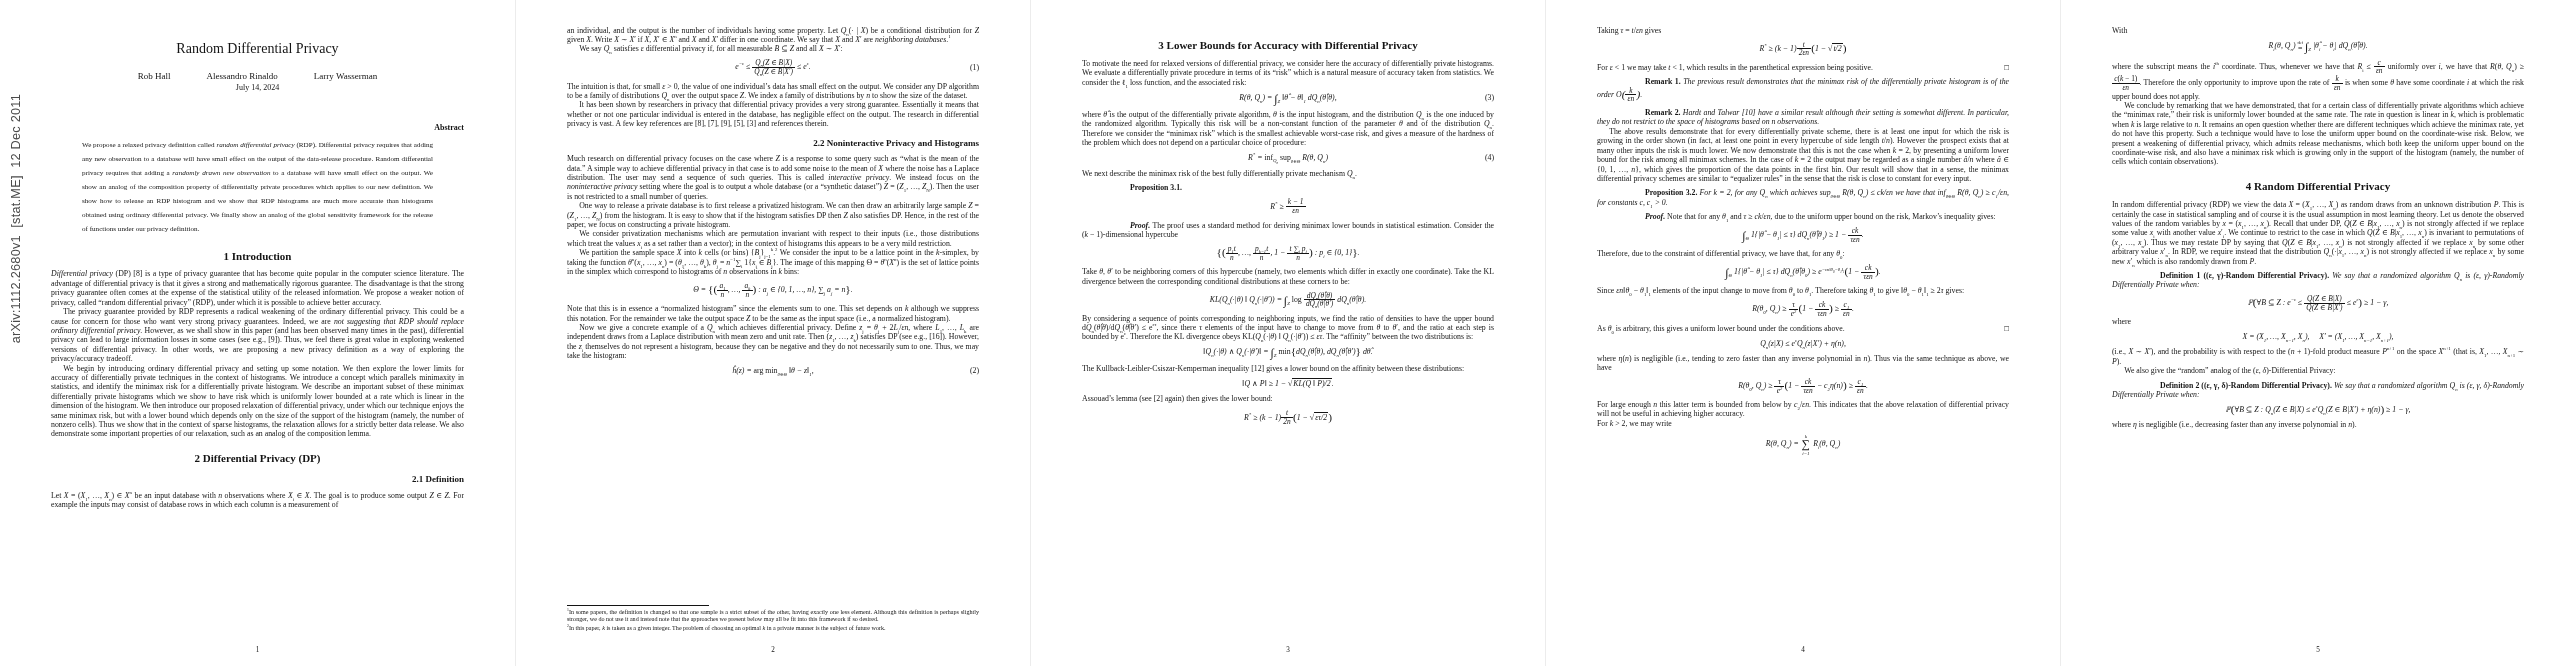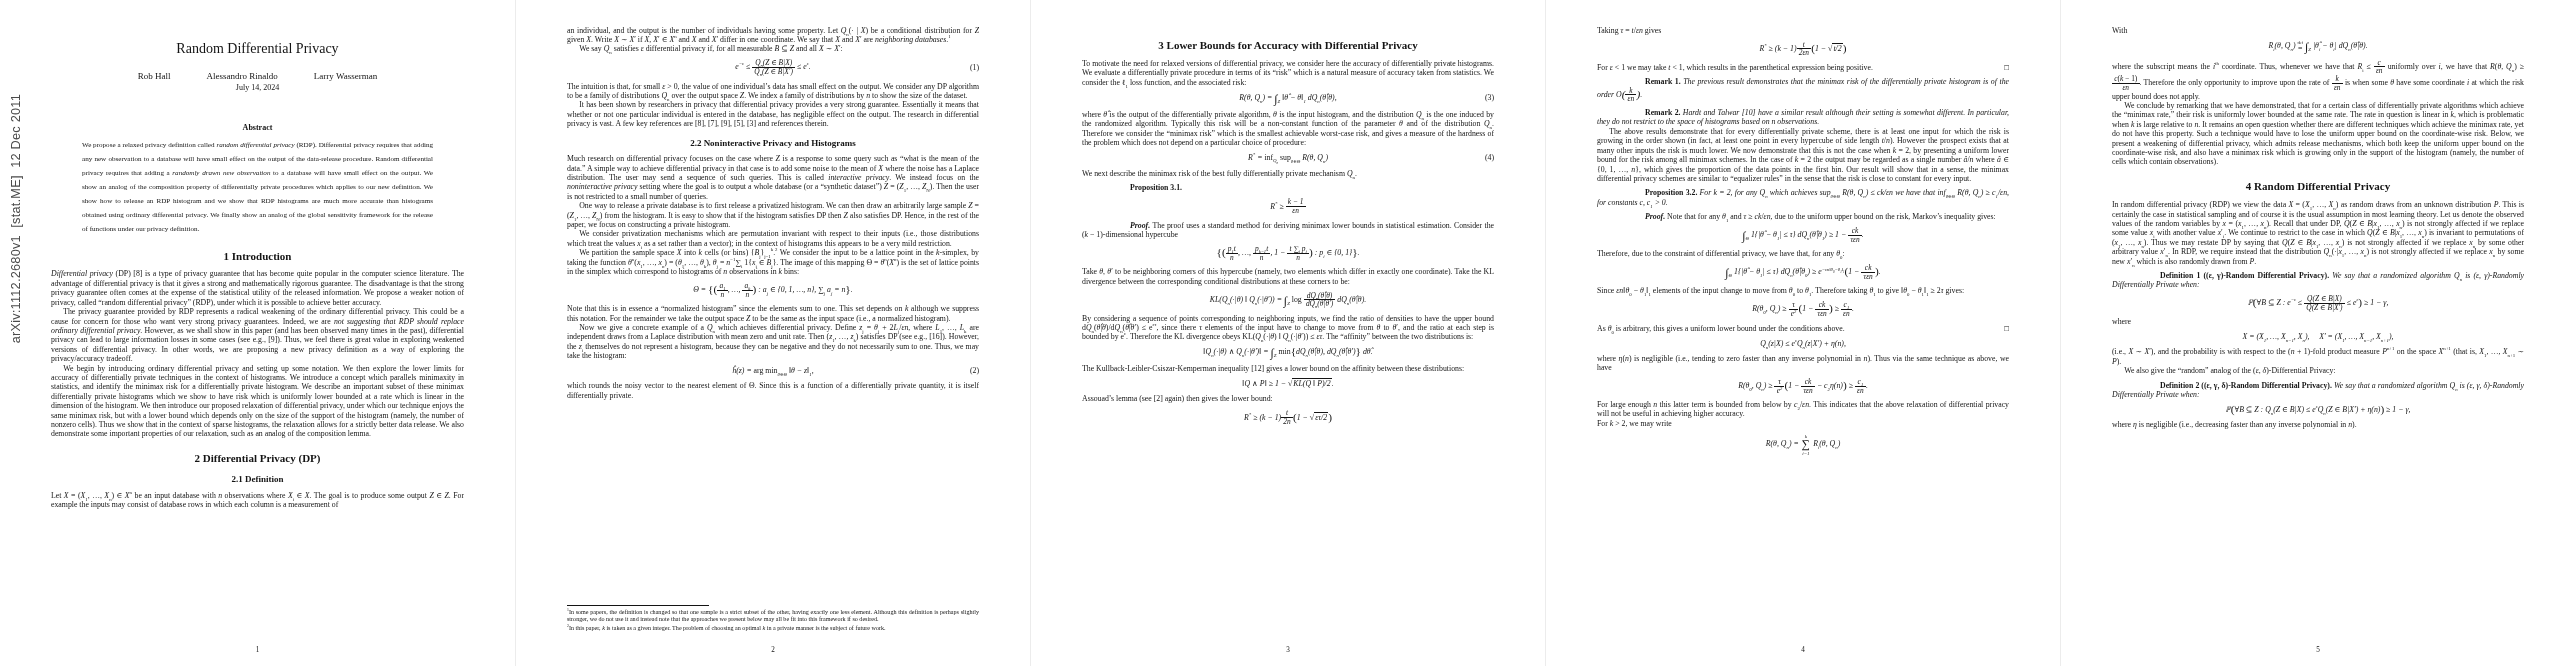--- a/index.html
+++ b/index.html
@@ -7,24 +7,24 @@
   body { width:2576px; height:667px; font-family:"Liberation Serif","DejaVu Serif",serif; color:#141414; }
   .canvas { position:relative; width:2576px; height:667px; overflow:hidden; background:#fff; }
   .paper { display:flex; width:2576px; height:667px; }
   .page { position:relative; width:515px; height:667px; background:#fff; }
   .page + .page { border-left:0.6px solid #ececec; }
   .page-inner { position:absolute; left:51px; right:51px; top:25.6px; bottom:22px; overflow:hidden;
                 font-size:7.8px; line-height:9.4px; text-align:justify; }
   .title { text-align:center; font-size:14px; line-height:16.7px; margin:15.6px 0 14.5px; }
   .authors { display:flex; justify-content:center; gap:36px; font-size:9px; margin-bottom:1px; text-align:center; }
   .date { text-align:center; font-size:8px; margin-bottom:31px; }
-  .abshead { text-align:center; font-weight:bold; font-size:8px; margin-bottom:5.6px; }
+  .abshead { text-align:right; font-weight:bold; font-size:8px; margin-bottom:5.6px; }
   .abstract { margin:0 31px 13.3px; font-size:7.1px; line-height:14px; text-align:justify; }
   .sec { font-size:11px; line-height:13.3px; font-weight:bold; margin:13.3px 0 6.7px; text-align:center; }
-  .subsec { font-size:9px; line-height:11px; font-weight:bold; margin:9px 0 5.6px; text-align:center; }
+  .subsec { font-size:9px; line-height:11px; font-weight:bold; margin:9px 0 5.6px; text-align:right; }
   p.para { margin:0; text-indent:12.2px; }
   p.para.noindent { text-indent:0; }
   p.para.labeled { margin-top:5px; text-indent:0; }
   .lbl { font-weight:bold; font-style:normal;margin-left:48px; }
   .labeled.it .body { font-style:italic; }
   .eqrow { position:relative; text-align:center; margin:5.6px 0; }
   .eq { font-style:italic; }
   .eq .rm, .eq .big, .eq .int, .eq .deftxt { font-style:normal; }
   .eqnum { position:absolute; right:0; top:50%; transform:translateY(-50%); font-style:normal; }
   .qed { float:right; font-style:normal; }
@@ -89,21 +89,20 @@
           <p class="para">It has been shown by researchers in privacy that differential privacy provides a very strong guarantee. Essentially it means that whether or not one particular individual is entered in the database, has negligible effect on the output. The research in differential privacy is vast. A few key references are [8], [7], [9], [5], [3] and references therein.</p>
           <div class="subsec">2.2   Noninteractive Privacy and Histograms</div>
           <p class="para noindent">Much research on differential privacy focuses on the case where <i>Z</i> is a response to some query such as “what is the mean of the data.” A simple way to achieve differential privacy in that case is to add some noise to the mean of <i>X</i> where the noise has a Laplace distribution. The user may send a sequence of such queries. This is called <i>interactive privacy</i>. We instead focus on the <i>noninteractive privacy</i> setting where the goal is to output a whole database (or a “synthetic dataset”) <i>Z</i> = (<i>Z</i><sub>1</sub>, …, <i>Z</i><sub>N</sub>). Then the user is not restricted to a small number of queries.</p>
           <p class="para">One way to release a private database is to first release a privatized histogram. We can then draw an arbitrarily large sample <i>Z</i> = (<i>Z</i><sub>1</sub>, …, <i>Z</i><sub>N</sub>) from the histogram. It is easy to show that if the histogram satisfies DP then <i>Z</i> also satisfies DP. Hence, in the rest of the paper, we focus on constructing a private histogram.</p>
           <p class="para">We consider privatization mechanisms which are permutation invariant with respect to their inputs (i.e., those distributions which treat the values <i>x</i><sub>i</sub> as a set rather than a vector); in the context of histograms this appears to be a very mild restriction.</p>
           <p class="para">We partition the sample space <i>X</i> into <i>k</i> cells (or bins) {<i>B</i><sub>j</sub>}<sub>j=1</sub><sup>k</sup>.<sup>2</sup> We consider the input to be a lattice point in the <i>k</i>-simplex, by taking the function <i>θ</i><sup>n</sup>(<i>x</i><sub>1</sub>, …, <i>x</i><sub>n</sub>) = (<i>θ</i><sub>1</sub>, …, <i>θ</i><sub>k</sub>), <i>θ</i><sub>j</sub> = <i>n</i><sup>−1</sup>∑<sub>i</sub> 1{<i>x</i><sub>i</sub> ∈ <i>B</i><sub>j</sub>}. The image of this mapping Θ = <i>θ</i><sup>n</sup>(<i>X</i><sup>n</sup>) is the set of lattice points in the simplex which correspond to histograms of <i>n</i> observations in <i>k</i> bins:</p>
           <div class="eqrow"><span class="eq">Θ = <span class="big">{</span><span class="big">(</span><span class="frac"><span>a<sub>1</sub></span><span>n</span></span>, …, <span class="frac"><span>a<sub>k</sub></span><span>n</span></span><span class="big">)</span> : a<sub>j</sub> ∈ {0, 1, …, n}, <span class="rm">∑</span><sub>j</sub> a<sub>j</sub> = n<span class="big">}</span>.</span></div>
           <p class="para noindent">Note that this is in essence a “normalized histogram” since the elements sum to one. This set depends on <i>k</i> although we suppress this notation. For the remainder we take the output space <i>Z</i> to be the same as the input space (i.e., a normalized histogram).</p>
           <p class="para">Now we give a concrete example of a <i>Q</i><sub>n</sub> which achieves differential privacy. Define <i>z</i><sub>j</sub> = <i>θ</i><sub>j</sub> + 2<i>L</i><sub>j</sub>/<i>εn</i>, where <i>L</i><sub>1</sub>, …, <i>L</i><sub>k</sub> are independent draws from a Laplace distribution with mean zero and unit rate. Then (<i>z</i><sub>1</sub>, …, <i>z</i><sub>k</sub>) satisfies DP (see e.g., [16]). However, the <i>z</i><sub>i</sub> themselves do not represent a histogram, because they can be negative and they do not necessarily sum to one. Thus, we may take the histogram:</p>
           <div class="eqrow"><span class="eq">ĥ(z) = <span class="rm">arg min</span><sub>θ∈Θ</sub> ‖θ − z‖<sub>1</sub>,</span><span class="eqnum">(2)</span></div>
-          <p class="para noindent">which rounds the noisy vector to the nearest element of Θ. Since this is a function of a differentially private quantity, it is itself differentially private.</p>
         </div>
         <div class="pageno">2</div>
       </div>
       <div class="page">
         <div class="page-inner">
           <div class="sec">3   Lower Bounds for Accuracy with Differential Privacy</div>
           <p class="para noindent">To motivate the need for relaxed versions of differential privacy, we consider here the accuracy of differentially private histograms. We evaluate a differentially private procedure in terms of its “risk” which is a natural measure of accuracy taken from statistics. We consider the ℓ<sub>1</sub> loss function, and the associated risk:</p>
           <div class="eqrow"><span class="eq">R(θ, Q<sub>n</sub>) = <span class="int">∫</span><sub>Z</sub> ‖θ̂ − θ‖<sub>1</sub> dQ<sub>n</sub>(θ̂|θ),</span><span class="eqnum">(3)</span></div>
           <p class="para noindent">where <i>θ̂</i> is the output of the differentially private algorithm, <i>θ</i> is the input histogram, and the distribution <i>Q</i><sub>n</sub> is the one induced by the randomized algorithm. Typically this risk will be a non-constant function of the parameter <i>θ</i> and of the distribution <i>Q</i><sub>n</sub>. Therefore we consider the “minimax risk” which is the smallest achievable worst-case risk, and gives a measure of the hardness of the problem which does not depend on a particular choice of procedure:</p>
           <div class="eqrow"><span class="eq">R<sup>*</sup> = <span class="rm">inf</span><sub>Q<sub>n</sub></sub> <span class="rm">sup</span><sub>θ∈Θ</sub> R(θ, Q<sub>n</sub>)</span><span class="eqnum">(4)</span></div>

